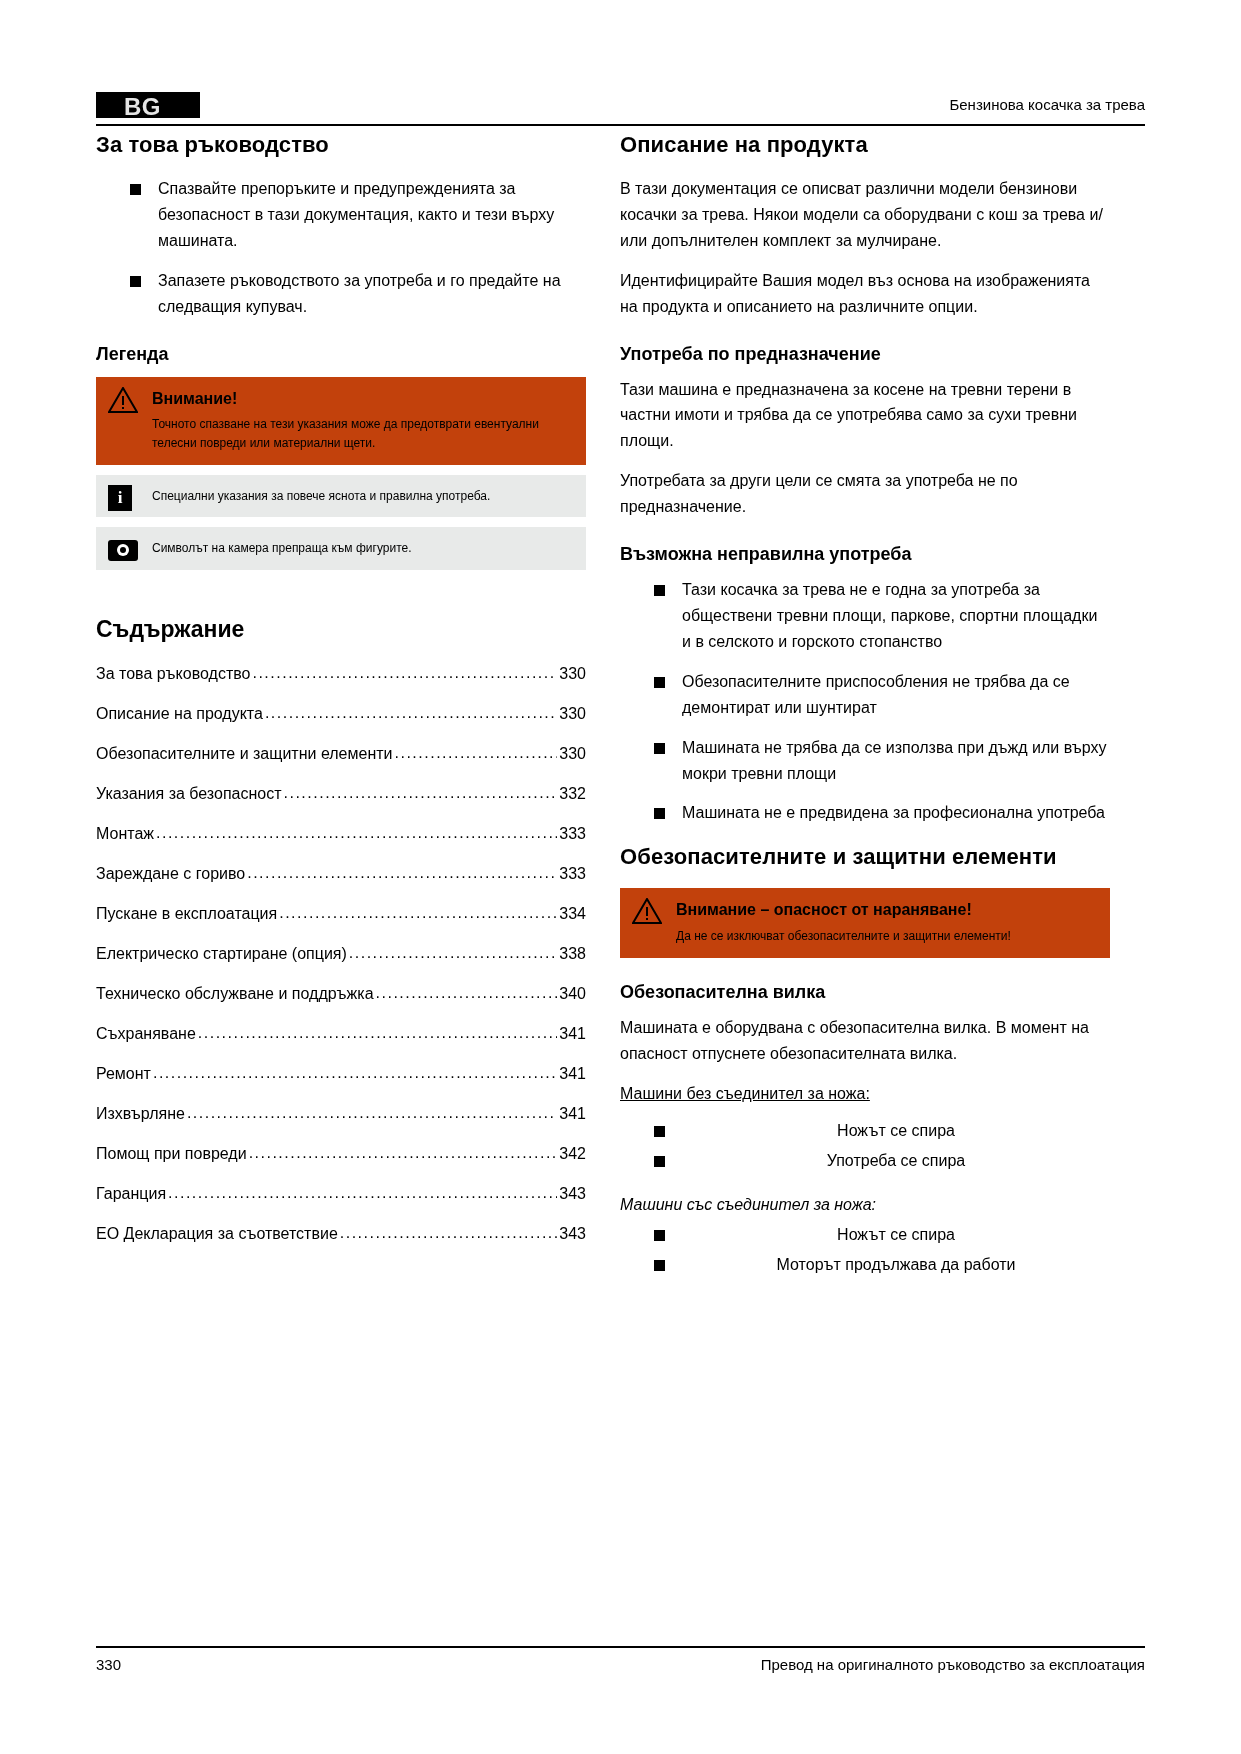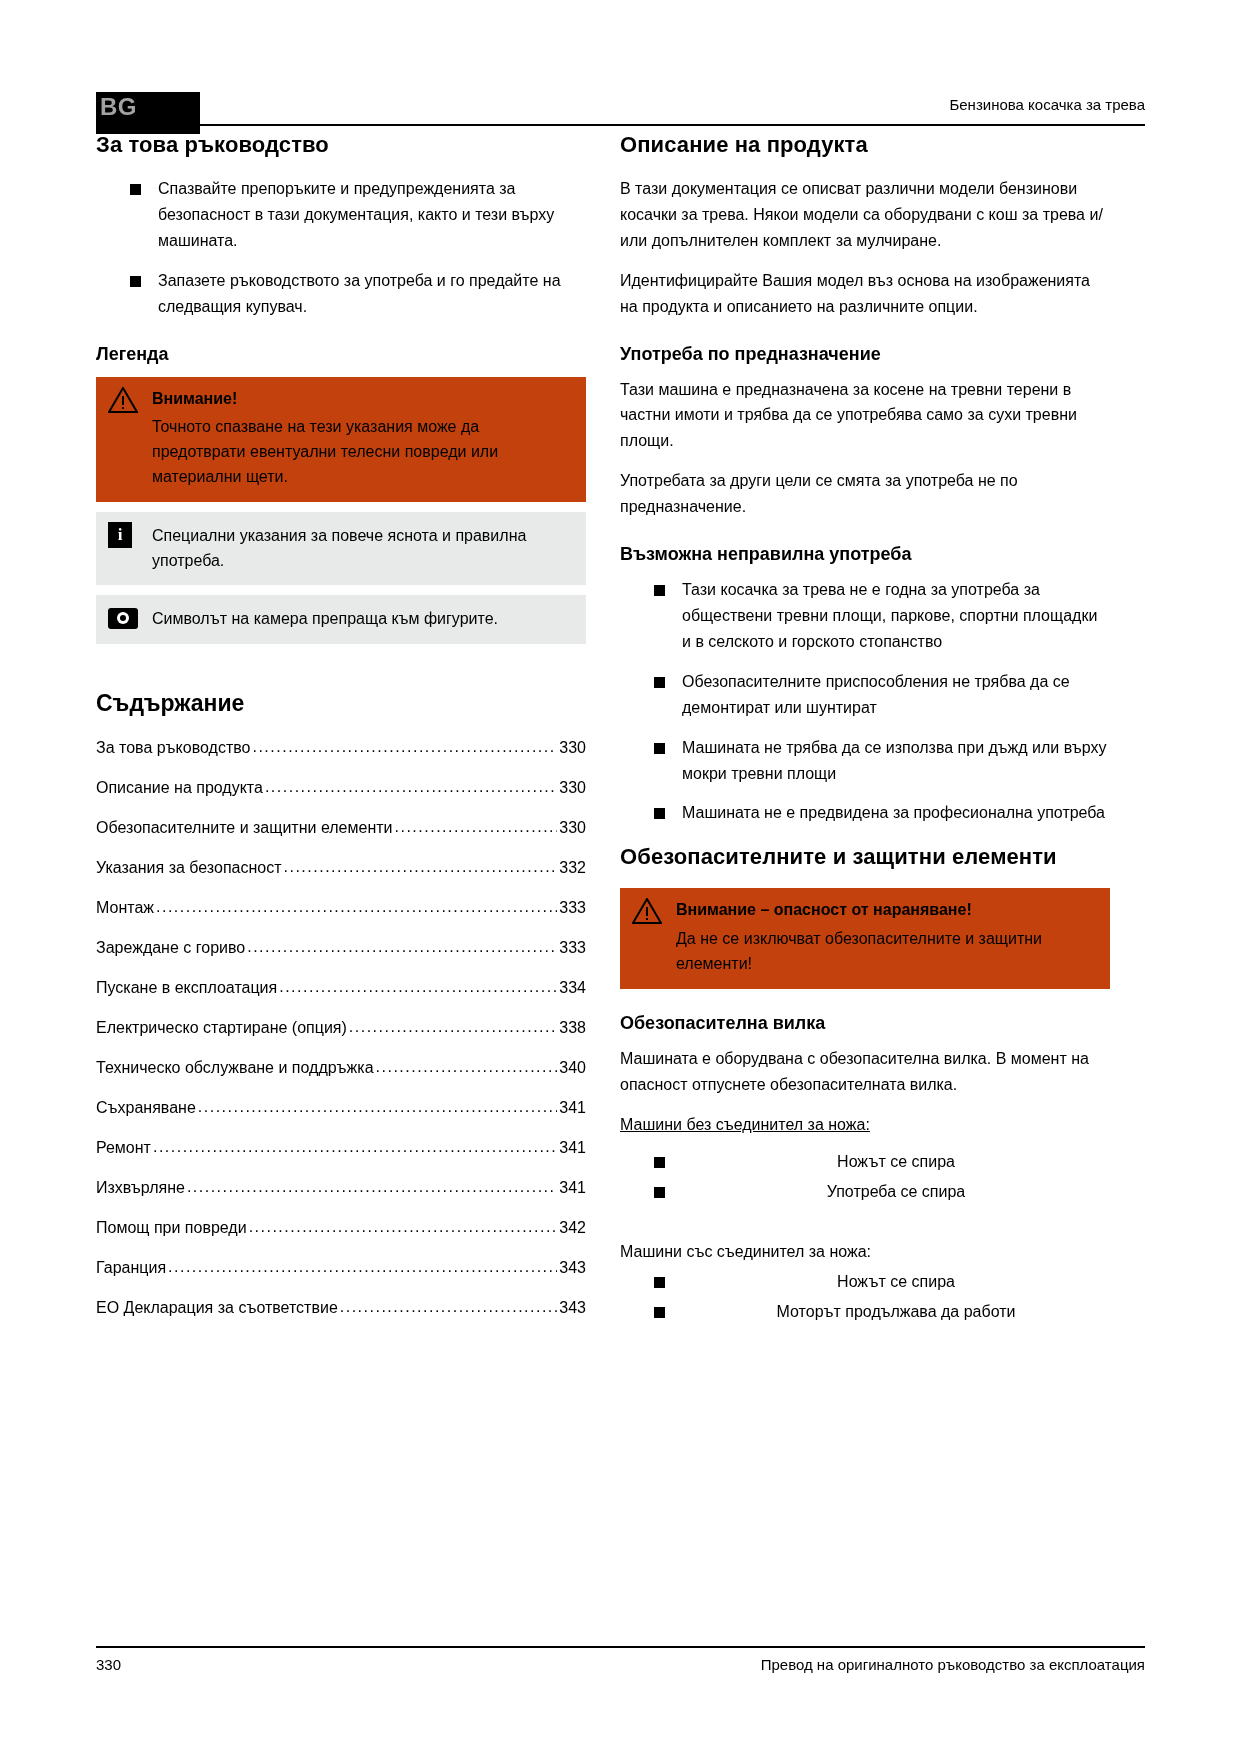--- a/index.html
+++ b/index.html
@@ -36,27 +36,27 @@
     right: 0;
     bottom: 0;
     height: 2px;
     background: #000;
   }
   .lang-badge {
     position: absolute;
     left: 0;
     top: 0;
     width: 104px;
-    height: 42px;
-    background: #000;
-    color: #a3a3a3;
+    height: 26px;
+    background: #000;
+    color: #e5e5e5;
     font-weight: bold;
     font-size: 24px;
     line-height: 30px;
-    padding-left: 4px;
+    padding-left: 28px;
     box-sizing: border-box;
     letter-spacing: 0.5px;
   }
   .header-title {
     position: absolute;
     right: 0;
     top: 4px;
     font-size: 15px;
     color: #000;
   }
@@ -125,21 +125,21 @@
   }
   .notice.grey { background: #e8eae9; }
   .notice-head {
     font-size: 16px;
     font-weight: bold;
     margin: 0 0 6px 0;
     padding-left: 42px;
     line-height: 1.3;
   }
   .notice-body {
-    font-size: 16px;
+    font-size: 12px;
     line-height: 1.55;
     margin: 0;
     padding-left: 42px;
   }
   .notice .ico {
     position: absolute;
     left: 12px;
     top: 10px;
     width: 30px;
     height: 28px;
@@ -417,21 +417,21 @@
 
     <h2 class="sub">Обезопасителна вилка</h2>
     <p class="body">Машината е оборудвана с обезопасителна вилка. В момент на опасност отпуснете обезопасителната вилка.</p>
 
     <p class="body" style="margin-bottom:12px;text-decoration:underline;">Машини без съединител за ножа:</p>
     <ul class="bul tight">
       <li>Ножът се спира</li>
       <li>Употреба се спира</li>
     </ul>
 
-    <p class="body" style="margin-top:34px;margin-bottom:4px;">Машини със съединител за ножа:</p>
+    <p class="body" style="margin-top:18px;margin-bottom:4px;font-style:italic;">Машини със съединител за ножа:</p>
     <ul class="bul tight">
       <li>Ножът се спира</li>
       <li>Моторът продължава да работи</li>
     </ul>
 
   </div>
 
   <div class="footer">
     <div class="footer-rule"></div>
     <div class="footer-page">330</div>

